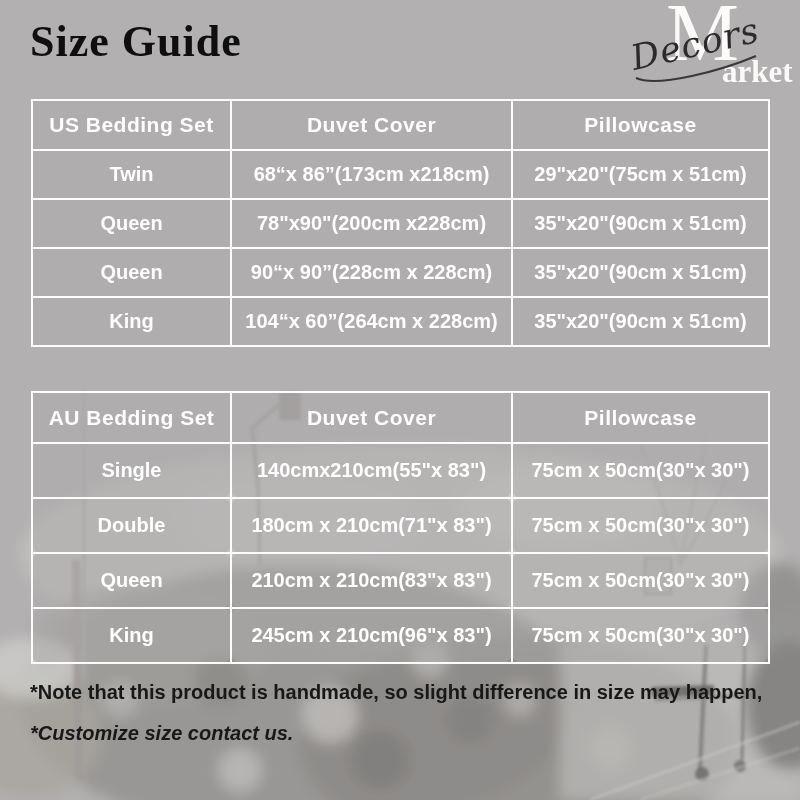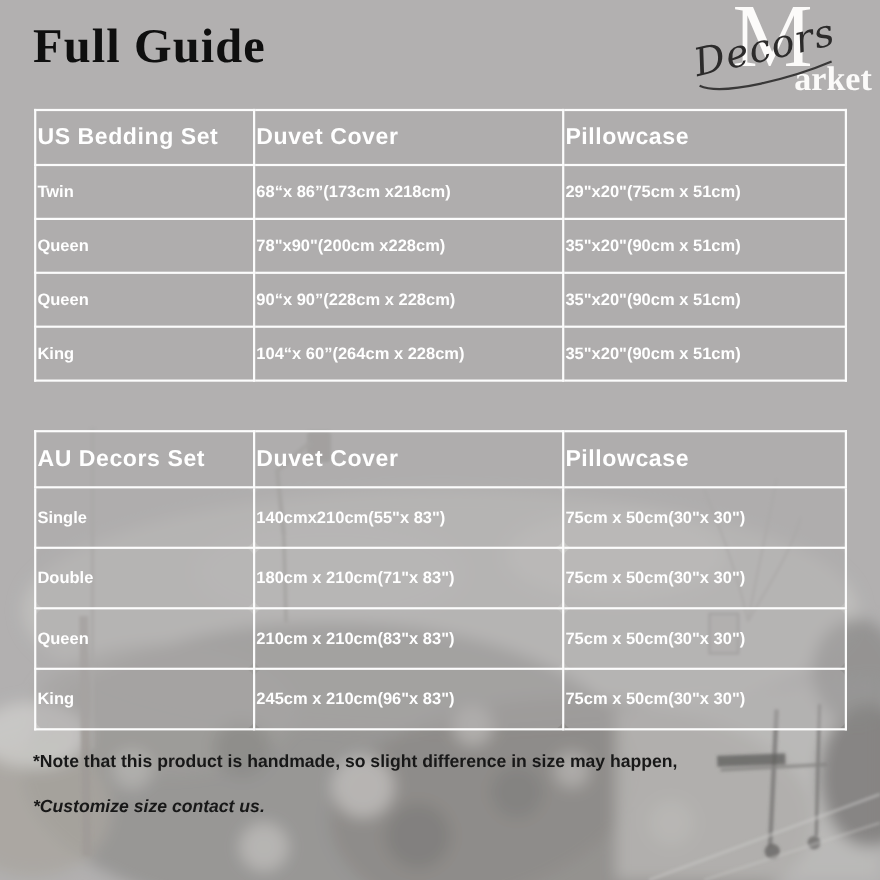--- a/index.html
+++ b/index.html
@@ -45,39 +45,39 @@
 
   
   .size-table{
     position:absolute;left:31px;width:737px;
     border-collapse:collapse;table-layout:fixed;
   }
   .size-table.t1{top:99px;}
   .size-table.t2{top:391px;}
   .size-table th,.size-table td{
     border:2px solid #fcfcfc;
-    text-align:left;vertical-align:middle;
+    text-align:center;vertical-align:middle;
     color:#ffffff;
     background:rgba(174,172,172,0.50);
     overflow:hidden;white-space:nowrap;
   }
   .size-table th{font-size:21px;font-weight:700;letter-spacing:0.5px;}
-  .size-table td{font-size:15px;font-weight:700;}
+  .size-table td{font-size:20px;font-weight:700;}
   .t1 th{height:46px;}
   .t1 td{height:45px;}
   .t2 th{height:47px;}
   .t2 td{height:51px;border-radius:10px;}
   .col-size{width:199px;}
   .col-duvet{width:281px;}
   .col-pillow{width:257px;}
 
   
   .notes{
     position:absolute;left:30px;top:680px;width:750px;
-    color:#181818;font-weight:700;font-size:16px;line-height:25px;
+    color:#181818;font-weight:700;font-size:20px;line-height:25px;
   }
   .note-line{white-space:nowrap;}
   .note-customize{margin-top:16px;font-style:italic;}
 </style>
 </head>
 <body>
 
 <div class="canvas">
 
   <svg class="bg" viewBox="0 0 800 800" aria-hidden="true">
@@ -125,21 +125,21 @@
       <line x1="655" y1="700" x2="752" y2="695" stroke="#787674" stroke-width="3" opacity="0.8"></line>
       <rect x="652" y="686" width="62" height="10" fill="#4e4c4a" opacity="0.8" transform="rotate(-2 683 691)"></rect>
       <circle cx="702" cy="774" r="7" fill="#5a5856" opacity="0.85"></circle>
       <circle cx="740" cy="766" r="6" fill="#5a5856" opacity="0.8"></circle>
       <line x1="590" y1="800" x2="800" y2="722" stroke="#d8d6d4" stroke-width="2" opacity="0.6"></line>
       <line x1="640" y1="800" x2="800" y2="748" stroke="#d4d2d0" stroke-width="2" opacity="0.5"></line>
     </g>
     <rect x="0" y="0" width="800" height="800" fill="#b2b0b0" opacity="0.22"></rect>
   </svg>
 
-  <h1 class="page-title">Full Guide</h1>
+  <h1 class="page-title">Size Guide</h1>
 
   <div class="logo">
     <span class="logo-m">M</span>
     <span class="logo-rest">arket</span>
     <svg class="logo-flourish" viewBox="0 0 165 90" aria-hidden="true">
       <path d="M8 70 C30 80 95 62 128 48" stroke="#2c2b2b" stroke-width="2" fill="none" opacity="0.9"></path>
     </svg>
     <span class="logo-script">Decors</span>
   </div>
 
@@ -181,21 +181,21 @@
   </table>
 
   <table class="size-table t2">
     <colgroup>
         <col class="col-size">
         <col class="col-duvet">
         <col class="col-pillow">
       </colgroup>
     <thead>
       <tr>
-        <th>AU Decors Set</th>
+        <th>AU Bedding Set</th>
         <th>Duvet Cover</th>
         <th>Pillowcase</th>
       </tr>
     </thead>
     <tbody>
       <tr>
         <td>Single</td>
         <td>140cmx210cm(55"x 83")</td>
         <td>75cm x 50cm(30"x 30")</td>
       </tr>

